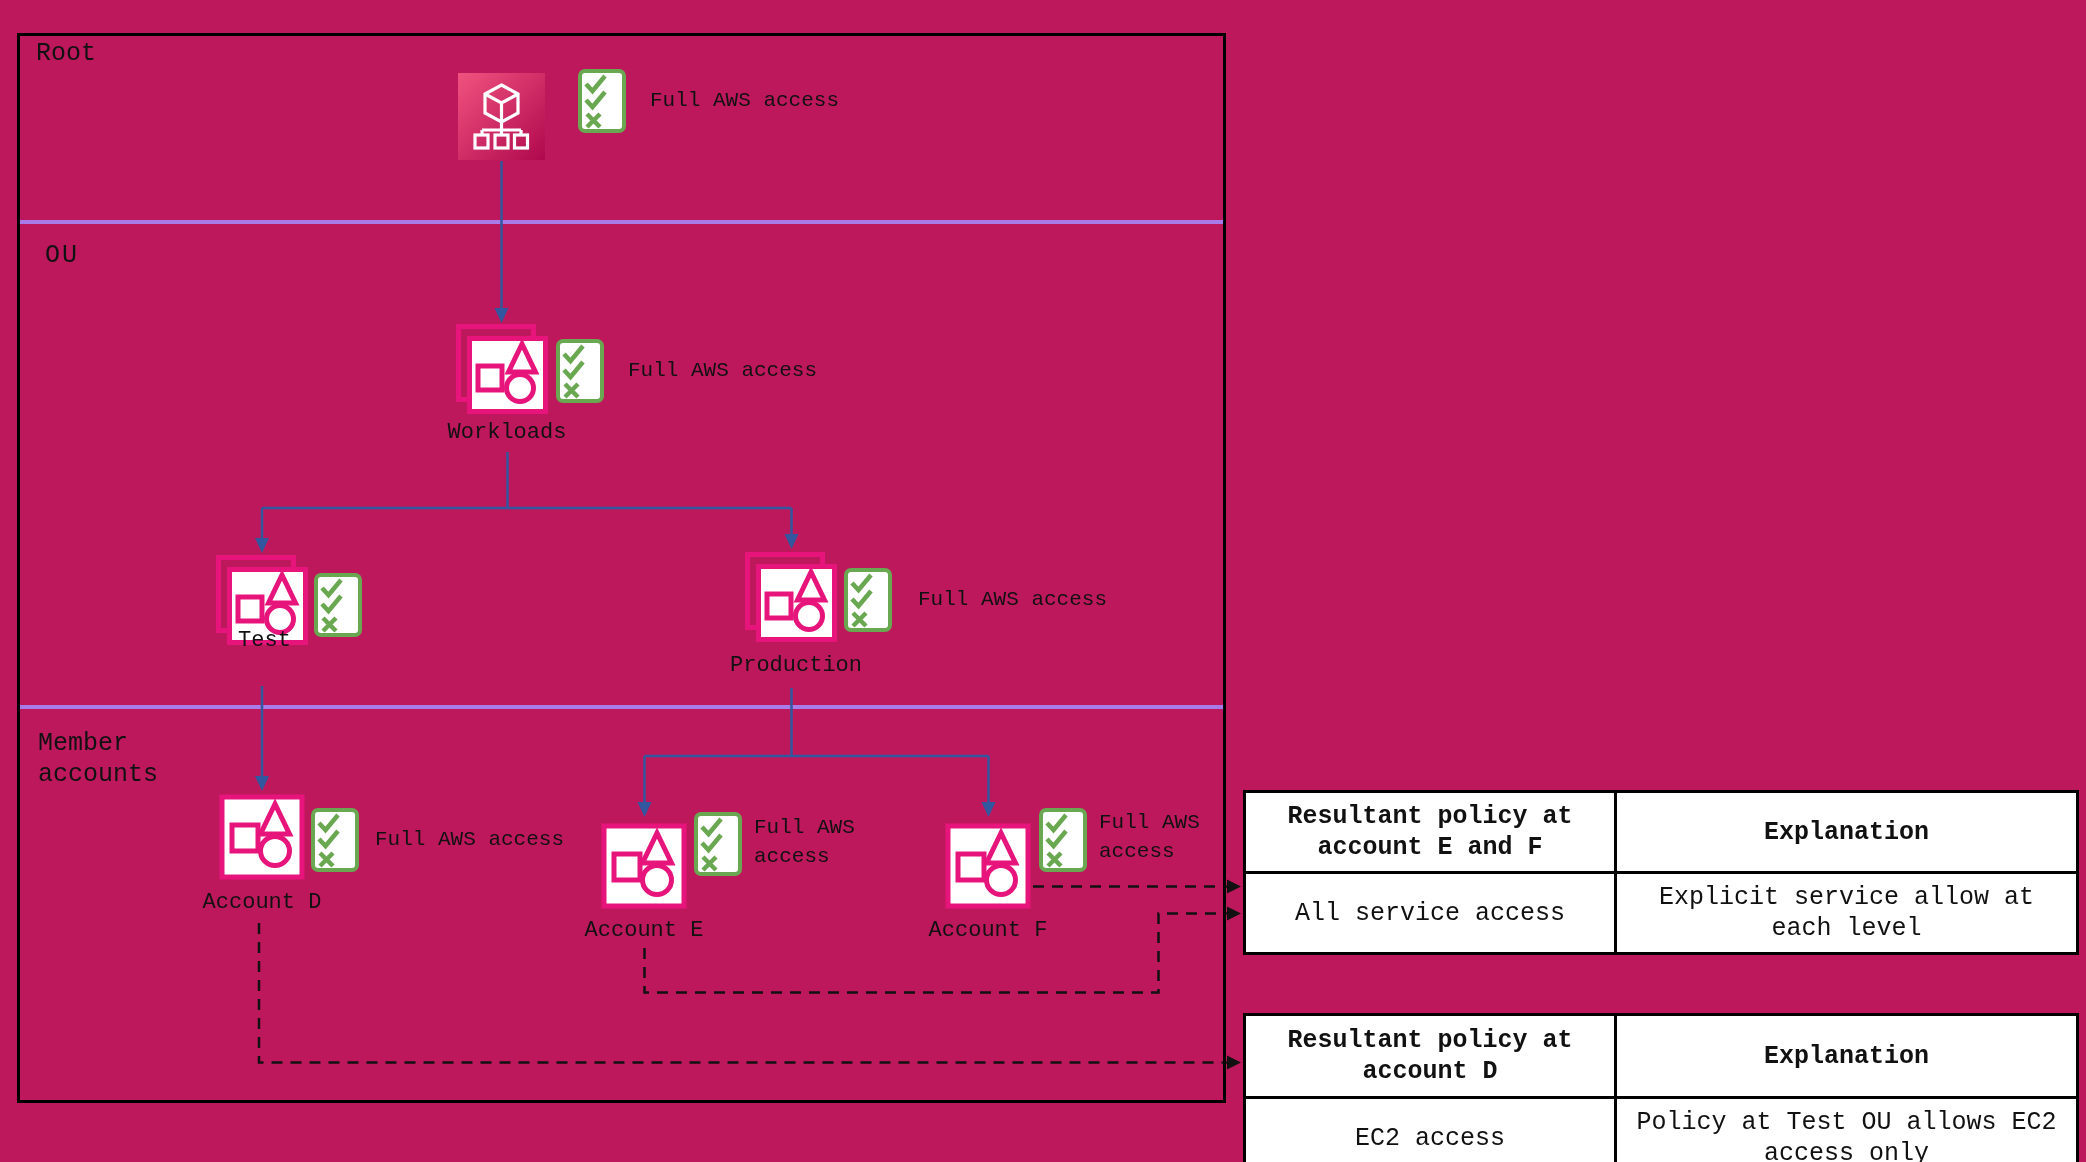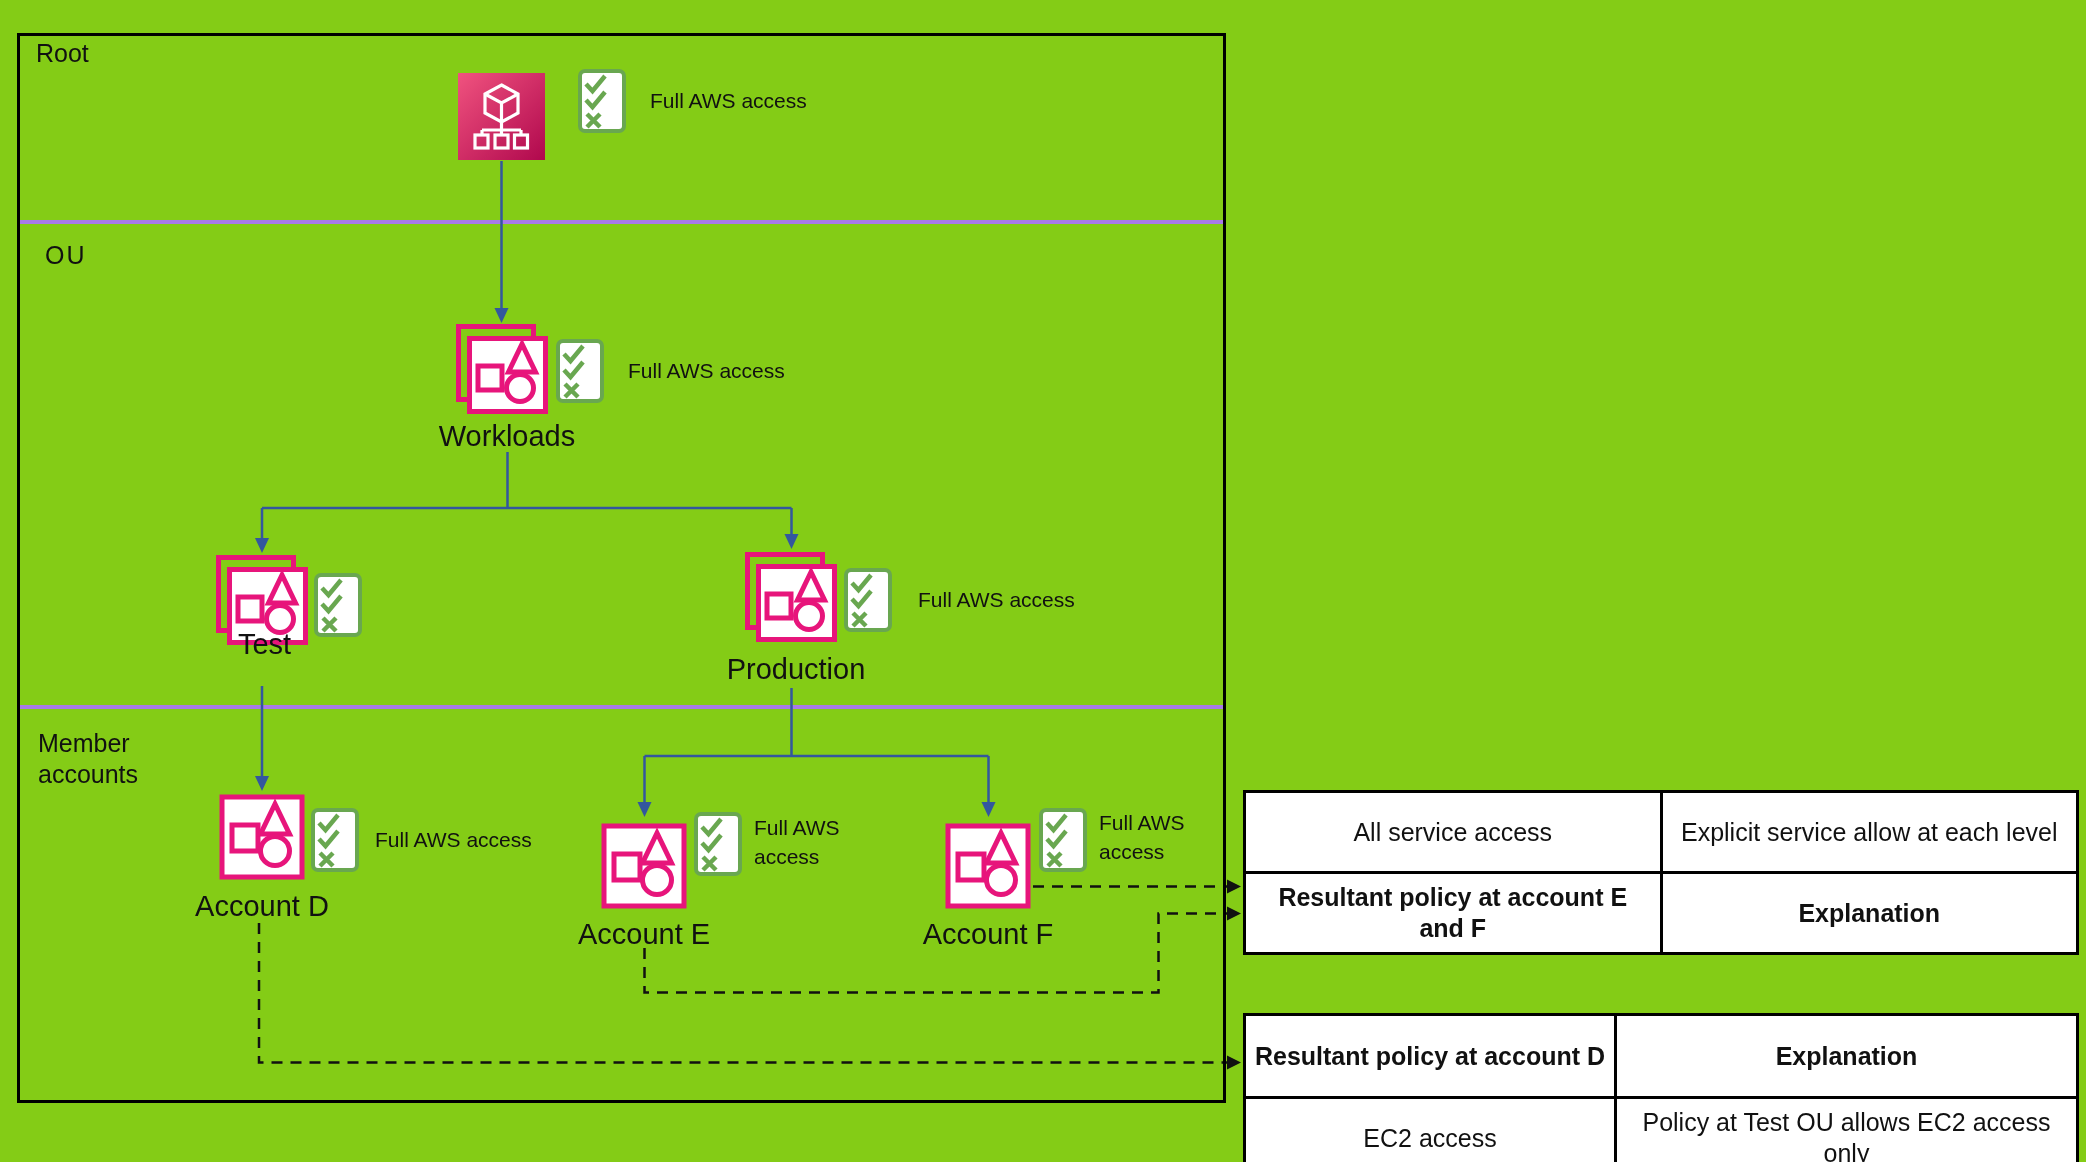--- a/index.html
+++ b/index.html
@@ -1,19 +1,19 @@
 <!DOCTYPE html>
 <html><head>
 <meta charset="utf-8">
 <style>
   html,body{margin:0;padding:0;background:#fff;}
-  #canvas{position:relative;width:2086px;height:1162px;background:#84cc16;overflow:hidden;
-          font-family:Liberation Sans, sans-serif;color:#111;}
+  #canvas{position:relative;width:2086px;height:1162px;background:#be185d;overflow:hidden;
+          font-family:Liberation Mono, monospace;color:#111;}
   .abs{position:absolute;}
-  .lbl{font-size:29px;color:#111;}
+  .lbl{font-size:22px;color:#111;}
   .node-label{text-align:center;}
   .policy-text{display:flex;align-items:center;font-size:21px;line-height:29px;color:#111;}
   #outer-box{left:17px;top:33px;width:1209px;height:1070px;border:3px solid #000;box-sizing:border-box;}
   .section-label{font-size:25px;line-height:31px;color:#111;}
   #member-label{width:120px;}
   svg{display:block;}
   .policy-table{position:absolute;border-collapse:collapse;table-layout:fixed;background:#fff;}
   .policy-table th,.policy-table td{border:3px solid #000;text-align:center;vertical-align:middle;
       font-size:25px;line-height:31px;padding:2px 8px;color:#111;font-family:inherit;}
   .policy-table th{font-weight:bold;}
@@ -241,26 +241,26 @@
         <path d="M8 31 l6.5 7 L27 23"></path>
         <path d="M9 45 l13 13 M22 45 L9 58"></path>
       </g>
     </svg>
   </div>
   <div class="abs policy-text" style="left:1099px;top:801px;height:72px;width:120px;">Full AWS access</div>
 
   <table class="policy-table" id="table-ef">
     <tbody>
         <tr>
+      <th class="col-policy">Resultant policy at account E and F</th>
+      <th>Explanation</th>
+    </tr>
+    <tr>
       <td>All service access</td>
       <td>Explicit service allow at each level</td>
-    </tr>
-    <tr>
-      <th class="col-policy">Resultant policy at account E and F</th>
-      <th>Explanation</th>
     </tr>
   </tbody>
     </table>
 
   <table class="policy-table" id="table-d">
     <tbody>
         <tr>
       <th class="col-policy">Resultant policy at account D</th>
       <th>Explanation</th>
     </tr>

